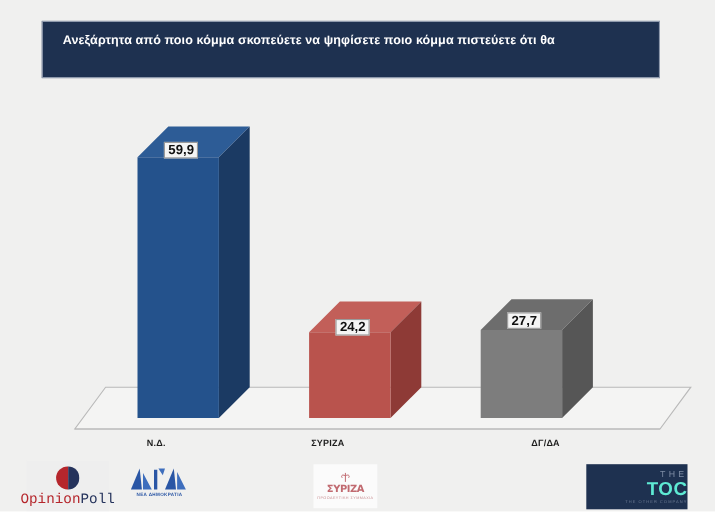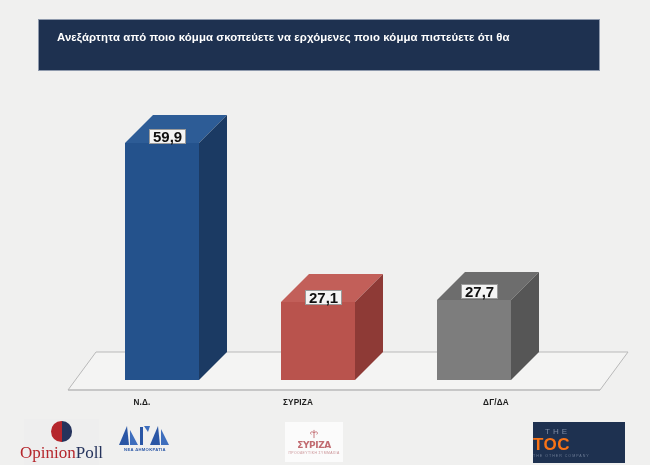--- a/index.html
+++ b/index.html
@@ -47,21 +47,21 @@
   }
   .plot svg {
     display: block;
   }
   
   .val-label {
     position: absolute;
     background: #f4f4f4;
     border: 1px solid #9a9a9a;
     color: #101010;
-    font-size: 15px;
+    font-size: 12px;
     font-weight: bold;
     line-height: 11px;
     padding: 1px 3px 1px 3px;
     box-sizing: border-box;
     white-space: nowrap;
   }
   #label-0 { left: 149px; top: 129px; }
   #label-1 { left: 305px; top: 290px; }
   #label-2 { left: 461px; top: 284px; }
   
@@ -90,21 +90,21 @@
   }
   .opl-circle { width: 21px; height: 21px; position: relative; margin-bottom: 1px; }
   .opl-circle .half-l {
     position: absolute; left: 0; top: 0; width: 10.5px; height: 21px;
     background: #b5262c; border-radius: 10.5px 0 0 10.5px;
   }
   .opl-circle .half-r {
     position: absolute; left: 10.5px; top: 0; width: 10.5px; height: 21px;
     background: #25335c; border-radius: 0 10.5px 10.5px 0;
   }
-  .opl-text { font-family: Liberation Serif, serif; font-size: 17px; color: #b5262c; white-space: nowrap; }
+  .opl-text { font-family: Liberation Mono, monospace; font-size: 13px; color: #b5262c; white-space: nowrap; }
   .opl-text .b { color: #25335c; }
 
   .logo-nd {
     position: absolute;
     left: 110px; top: 14px;
     width: 70px; height: 36px;
     display: flex; flex-direction: column;
     align-items: center; justify-content: flex-start;
   }
   .nd-mark { height: 22px; }
@@ -121,33 +121,33 @@
   .syz-mark { height: 10px; margin-bottom: 1px; }
   .syz-text { font-size: 9px; font-weight: bold; color: #c16a70; letter-spacing: -0.4px; font-family: "DejaVu Sans", sans-serif; }
   .syz-sub { font-size: 3.4px; color: #c98f93; letter-spacing: 0.4px; margin-top: 1px; }
 
   .logo-toc {
     position: absolute;
     left: 533px; top: 12px;
     width: 92px; height: 41px;
     background: #1e3150;
     display: flex; flex-direction: column;
-    align-items: flex-start; justify-content: center;
+    align-items: flex-end; justify-content: center;
   }
   .toc-the { font-size: 8px; color: #7e8ca4; letter-spacing: 3px; line-height: 9px; margin-left: 12px; }
-  .toc-main { font-size: 17px; font-weight: bold; color: #f97316; letter-spacing: 0.5px; line-height: 17px; }
+  .toc-main { font-size: 17px; font-weight: bold; color: #5eead4; letter-spacing: 0.5px; line-height: 17px; }
   .toc-sub { font-size: 3.6px; color: #6d7c95; letter-spacing: 1px; margin-top: 1px; }
 </style>
 </head>
 <body>
 
 <div class="screen">
 
   <div class="title-banner">
-    <div class="title-text">Ανεξάρτητα από ποιο κόμμα σκοπεύετε να ερχόμενες ποιο κόμμα πιστεύετε ότι θα</div>
+    <div class="title-text">Ανεξάρτητα από ποιο κόμμα σκοπεύετε να ψηφίσετε ποιο κόμμα πιστεύετε ότι θα</div>
   </div>
 
   <div class="plot">
     <svg width="650" height="330" viewBox="0 0 650 330" xmlns="http://www.w3.org/2000/svg">
 
       <polygon points="68,310 600,310 628,272 96,272" fill="#f4f4f3" stroke="#b9b9b9" stroke-width="1"></polygon>
 
       <g>
         <polygon points="125,63 199,63 227,35 153,35" fill="#2d5c96"></polygon>
         <polygon points="199,63 227,35 227,272 199,300" fill="#1b3a63"></polygon>
@@ -164,21 +164,21 @@
         <polygon points="437,220 511,220 539,192 465,192" fill="#6d6d6d"></polygon>
         <polygon points="511,220 539,192 539,272 511,300" fill="#565656"></polygon>
         <polygon points="437,220 511,220 511,300 437,300" fill="#7d7d7d"></polygon>
       </g>
 
       <line x1="68" y1="310" x2="600" y2="310" stroke="#b9b9b9" stroke-width="1"></line>
     </svg>
   </div>
 
   <div class="val-label" id="label-0">59,9</div>
-  <div class="val-label" id="label-1">27,1</div>
+  <div class="val-label" id="label-1">24,2</div>
   <div class="val-label" id="label-2">27,7</div>
 
   <div class="cat-label" id="cat-0">Ν.Δ.</div>
   <div class="cat-label" id="cat-1">ΣΥΡΙΖΑ</div>
   <div class="cat-label" id="cat-2">ΔΓ/ΔΑ</div>
 
   <div class="footer">
 
     <div class="logo-opinionpoll">
       <div class="opl-circle">

